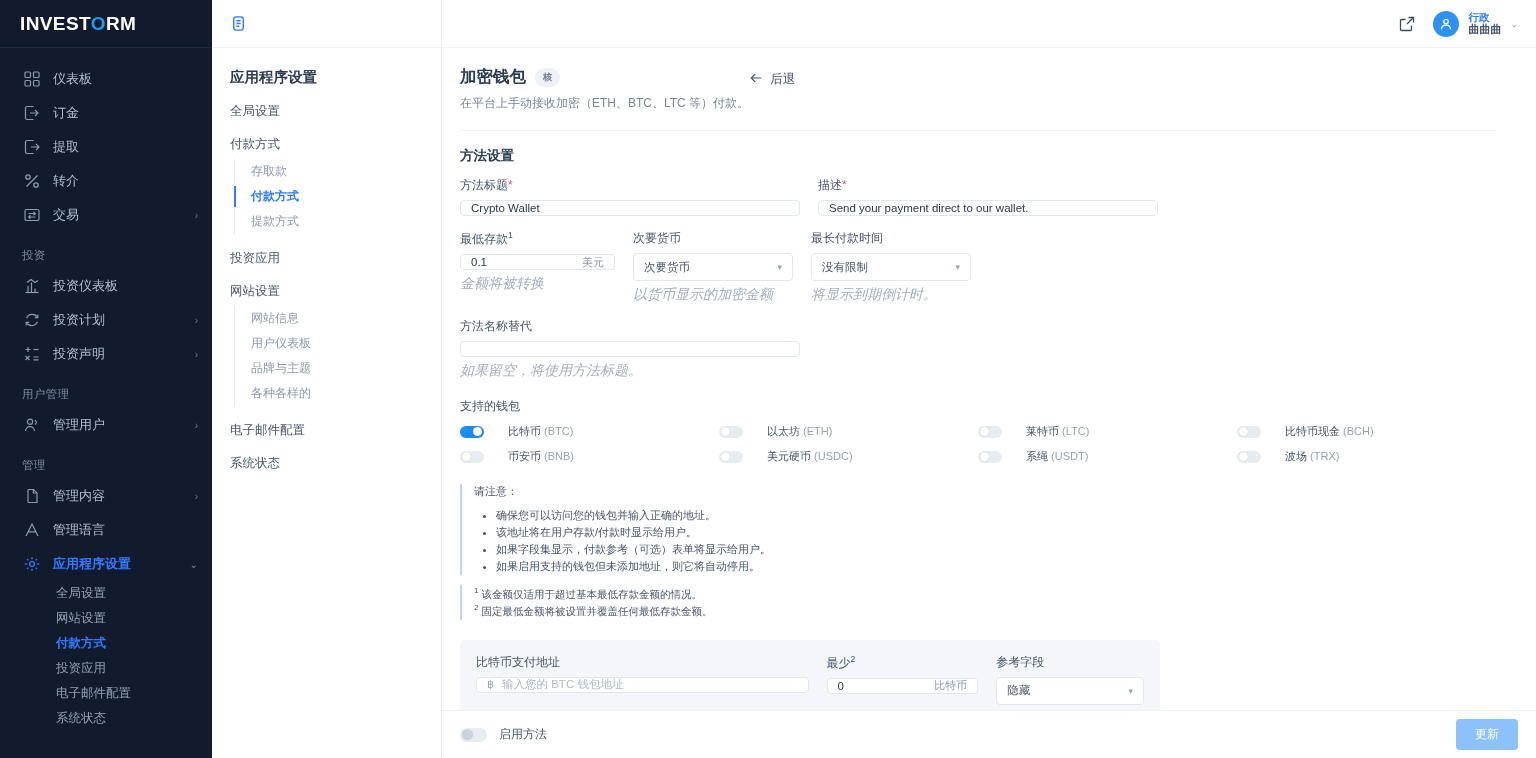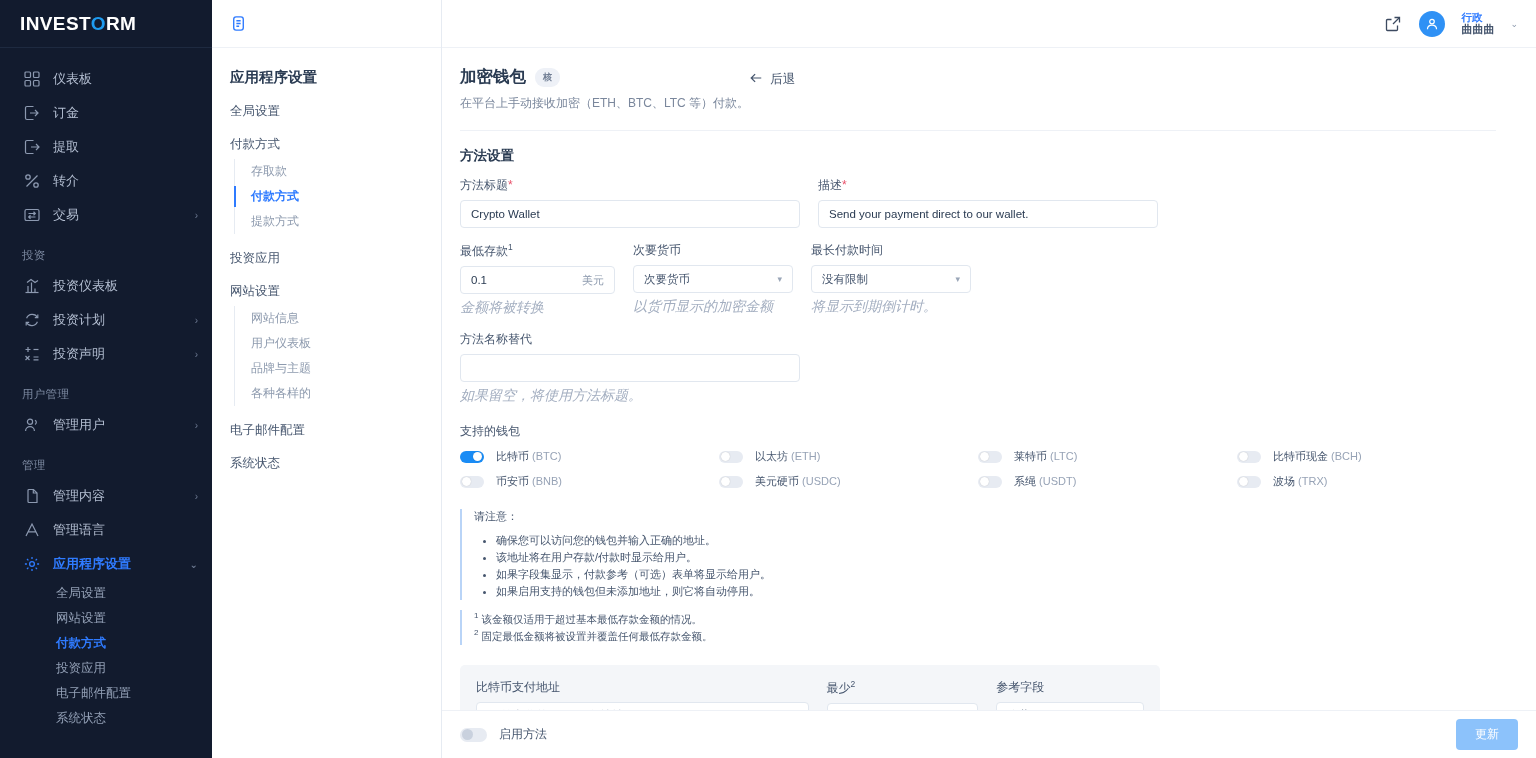--- a/index.html
+++ b/index.html
@@ -50,21 +50,21 @@
   .schild.active { color:#2f7bff; font-weight:bold; }
   .schild.active::before { content:""; position:absolute; left:-1px; top:2px; bottom:2px;
                            width:2px; background:#2f7bff; }
 
   
   .main { flex:1; height:758px; display:flex; flex-direction:column; background:#fff;
           position:relative; }
   .topbar { height:48px; border-bottom:1px solid #eef1f6; display:flex;
             align-items:center; justify-content:flex-end; padding-right:18px; gap:18px; }
   .tb-icon { color:#3c4a60; cursor:pointer; display:flex; }
-  .user { display:flex; align-items:center; gap:16px; cursor:pointer; }
+  .user { display:flex; align-items:center; gap:9px; cursor:pointer; }
   .avatar { width:26px; height:26px; border-radius:50%; background:#2f91f5;
             display:flex; align-items:center; justify-content:center; color:#fff; }
   .uname { line-height:1.15; }
   .uname .role { font-size:10.5px; color:#2f7bff; font-weight:bold; }
   .uname .nm { font-size:11px; color:#46566e; font-weight:bold; }
   .chev { color:#8d9aae; font-size:9px; }
 
   .content { flex:1; overflow:hidden; position:relative; }
   .page-head { padding:18px 42px 0 18px; display:flex; 
                align-items:flex-start; }
@@ -80,38 +80,38 @@
   .divider { height:1px; background:#eef1f6; margin:18px 40px 0 18px; }
 
   .form { padding:16px 40px 0 18px; }
   .sect-title { font-size:13.5px; font-weight:bold; color:#2a3b52; margin-bottom:12px; }
 
   .row { display:flex; gap:18px; }
   .fld { margin-bottom:0; }
   .flabel { font-size:12px; color:#46566e; margin-bottom:6px; }
   .flabel .req { color:#e8516a; }
   .flabel sup { font-size:8.5px; }
-  .input { height:28px; border:1px solid #e1e7ef; border-radius:4px; background:#fff;
+  .input { height:16px; border:1px solid #e1e7ef; border-radius:4px; background:#fff;
            display:flex; align-items:center; padding:0 10px; font-size:11.5px;
            color:#2a3b52; }
   .input.ph { color:#b0bac9; }
   .input .suffix { margin-left:auto; color:#8d9aae; font-size:11px; }
   .input .pre { color:#9aa6b8; margin-right:8px; font-size:11px; }
   .select { height:28px; border:1px solid #e1e7ef; border-radius:4px; background:#fff;
             display:flex; align-items:center; padding:0 10px; font-size:11.5px;
             color:#46566e; cursor:pointer; }
   .select .cd { margin-left:auto; color:#9aa6b8; font-size:9px; }
   .hint { font-size:14px; color:#a3aec0; font-style:italic; margin-top:5px; }
 
   .w340 { width:340px; } .w155 { width:155px; } .w160 { width:160px; }
 
   
   .wal-title { font-size:12px; color:#46566e; margin:18px 0 9px 0; }
   .wal-grid { display:grid; grid-template-columns:repeat(4,1fr); row-gap:10px; }
-  .wal { display:flex; align-items:center; gap:12px; cursor:pointer; }
+  .wal { display:flex; align-items:center; gap:24px; cursor:pointer; }
   .tg { width:24px; height:12px; border-radius:7px; background:#e7ebf2; position:relative;
         flex:0 0 24px; }
   .tg::after { content:""; position:absolute; width:9px; height:9px; border-radius:50%;
                background:#fff; top:1.5px; left:2px; box-shadow:0 0 1px rgba(0,0,0,.25); }
   .tg.on { background:#1a8cf5; }
   .tg.on::after { left:13px; }
   .wal .nm { font-size:11px; color:#46566e; }
   .wal .tk { color:#97a3b6; }
 
   .notice { border-left:2px solid #b9d4f7; padding:0 0 0 12px; margin-top:20px; }

